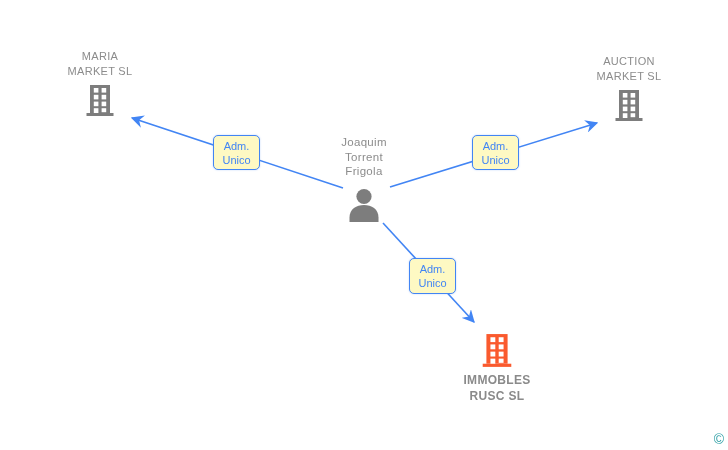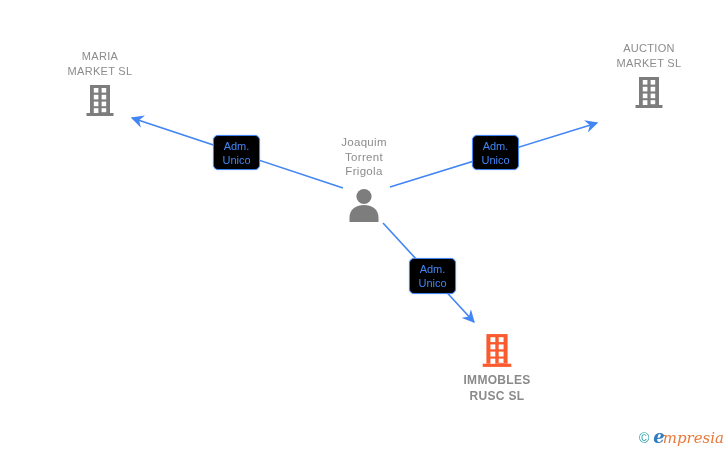--- a/index.html
+++ b/index.html
@@ -15,21 +15,21 @@
   }
   .company-label.bold{font-weight:bold;font-size:12px;line-height:16px;color:#8a8a8a;}
   .person-label{
     font-size:11.5px;line-height:14.5px;color:#8c8c8c;letter-spacing:.3px;text-align:center;
   }
   .icon-building{color:#7d7d7d;display:block;margin:0 auto;}
   .icon-building.highlight{color:#fa5a2e;}
   .icon-person{color:#7d7d7d;display:block;margin:0 auto;}
   .edge-label{
     position:absolute;z-index:3;display:flex;align-items:center;justify-content:center;
-    background:#000000;border:1.5px solid #4285f4;border-radius:5px;
+    background:#fef9c3;border:1.5px solid #4285f4;border-radius:5px;
     box-shadow:0 0 2px rgba(66,133,244,.35);
     color:#4285f4;font-size:11px;line-height:14px;text-align:center;cursor:pointer;
   }
   .edge-label span{display:block;width:34px;}
   .watermark{
     position:absolute;right:4px;bottom:3px;z-index:2;display:flex;align-items:baseline;gap:4px;
     font-family:"DejaVu Serif",serif;cursor:pointer;
   }
   .watermark .copy{color:#2d9fa5;font-size:14px;font-family:"Liberation Sans",sans-serif;}
   .watermark .brand-e{color:#2f7cc0;font-style:italic;font-size:18px;font-weight:bold;}
@@ -66,21 +66,21 @@
         <rect x="10.8" y="10.8" width="4.6" height="4.6"></rect>
         <rect x="18.6" y="10.8" width="4.6" height="4.6"></rect>
         <rect x="10.8" y="17.6" width="4.6" height="4.6"></rect>
         <rect x="18.6" y="17.6" width="4.6" height="4.6"></rect>
         <rect x="10.8" y="24.2" width="4.6" height="4.8"></rect>
         <rect x="18.6" y="24.2" width="4.6" height="4"></rect>
       </g>
     </svg>
   </div>
 
-  <div class="node" style="left:593px;top:41px;width:72px;margin-left:20px;">
+  <div class="node" style="left:593px;top:54px;width:72px;">
     <div class="company-label">AUCTION MARKET SL</div>
     <svg class="icon-building" style="margin-top:5px;" width="34" height="34" viewBox="0 0 34 34">
       <g fill="currentColor">
         <rect x="3.5" y="29" width="27" height="3"></rect>
         <rect x="7" y="1" width="20" height="28"></rect>
       </g>
       <g fill="#ffffff">
         <rect x="10.8" y="4" width="4.6" height="4.6"></rect>
         <rect x="18.6" y="4" width="4.6" height="4.6"></rect>
         <rect x="10.8" y="10.8" width="4.6" height="4.6"></rect>
@@ -128,16 +128,15 @@
   </div>
   <div class="edge-label" style="left:472px;top:135px;width:45px;height:33px;">
     <span>Adm. Unico</span>
   </div>
   <div class="edge-label" style="left:409px;top:258px;width:45px;height:34px;">
     <span>Adm. Unico</span>
   </div>
 
   <div class="watermark">
     <span class="copy">©</span>
-    <span><span class="brand-e">e</span><span class="brand-rest">mpresia</span></span>
   </div>
 
 </div>
 
 </body></html>

